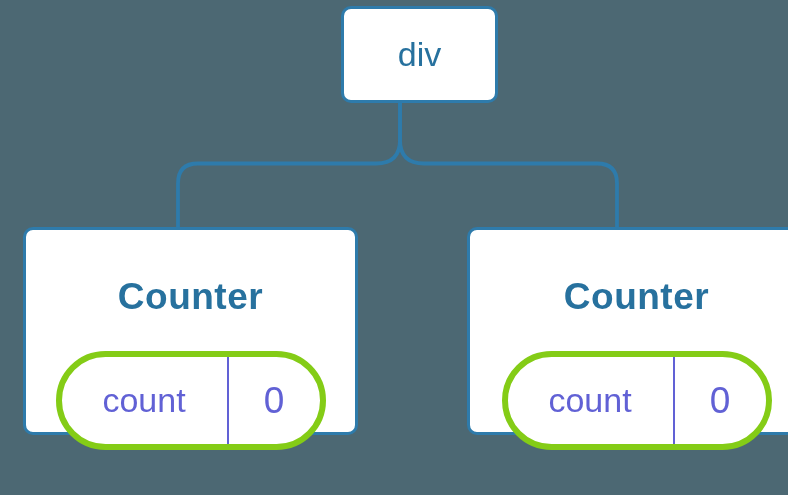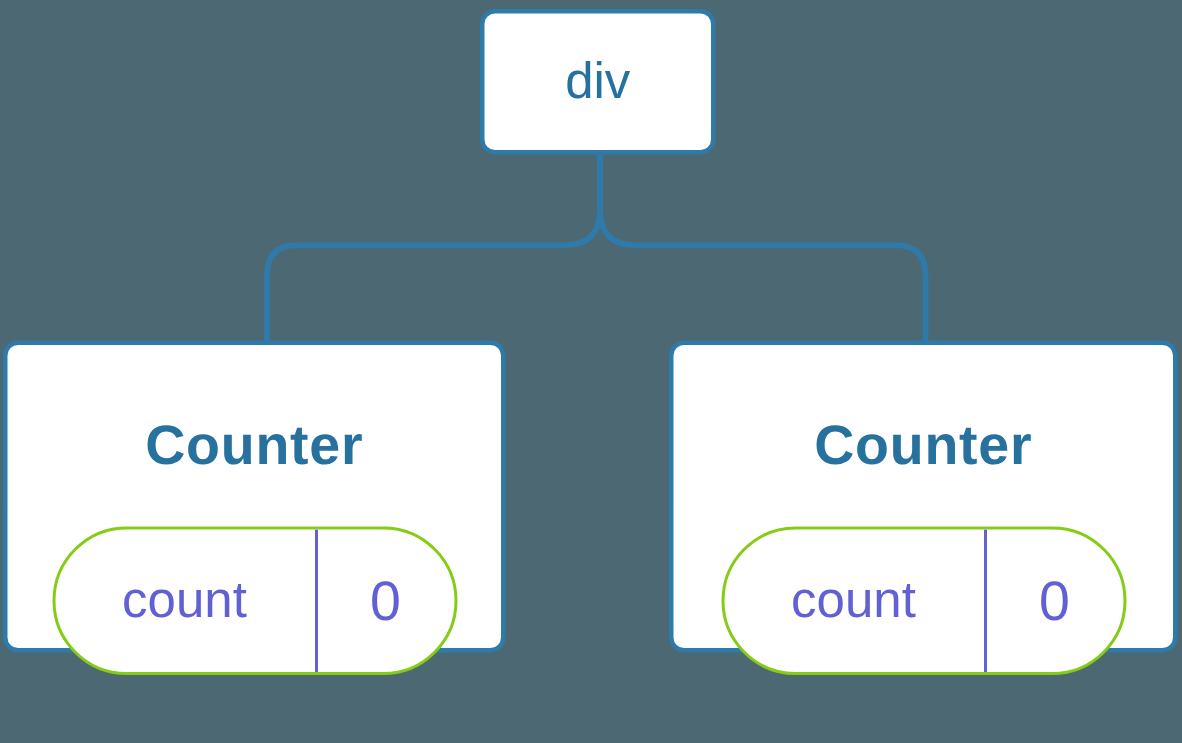--- a/index.html
+++ b/index.html
@@ -25,20 +25,21 @@
     fill: none;
     stroke: #2e7bab;
     stroke-width: 3.8;
   }
   .node {
     position: absolute;
     background: #ffffff;
     border: 3px solid #2e7bab;
     border-radius: 10px;
     box-sizing: border-box;
+    margin-left: 21px;
   }
   .node-root {
     left: 320px;
     top: 6px;
     width: 157px;
     height: 97px;
     display: flex;
     align-items: center;
     justify-content: center;
     font-size: 34px;
@@ -62,21 +63,21 @@
     letter-spacing: 0.5px;
     color: #27719e;
   }
   .state-pill {
     position: absolute;
     top: 121px;
     left: 50%;
     transform: translateX(-50%);
     width: 270px;
     height: 99px;
-    border: 2px solid #84cc16;
+    border: 6px solid #84cc16;
     border-radius: 50px;
     box-sizing: border-box;
     display: flex;
     overflow: hidden;
     background: #ffffff;
   }
   .state-name {
     flex: 1 1 auto;
     border-right: 2px solid #6161d5;
     display: flex;

